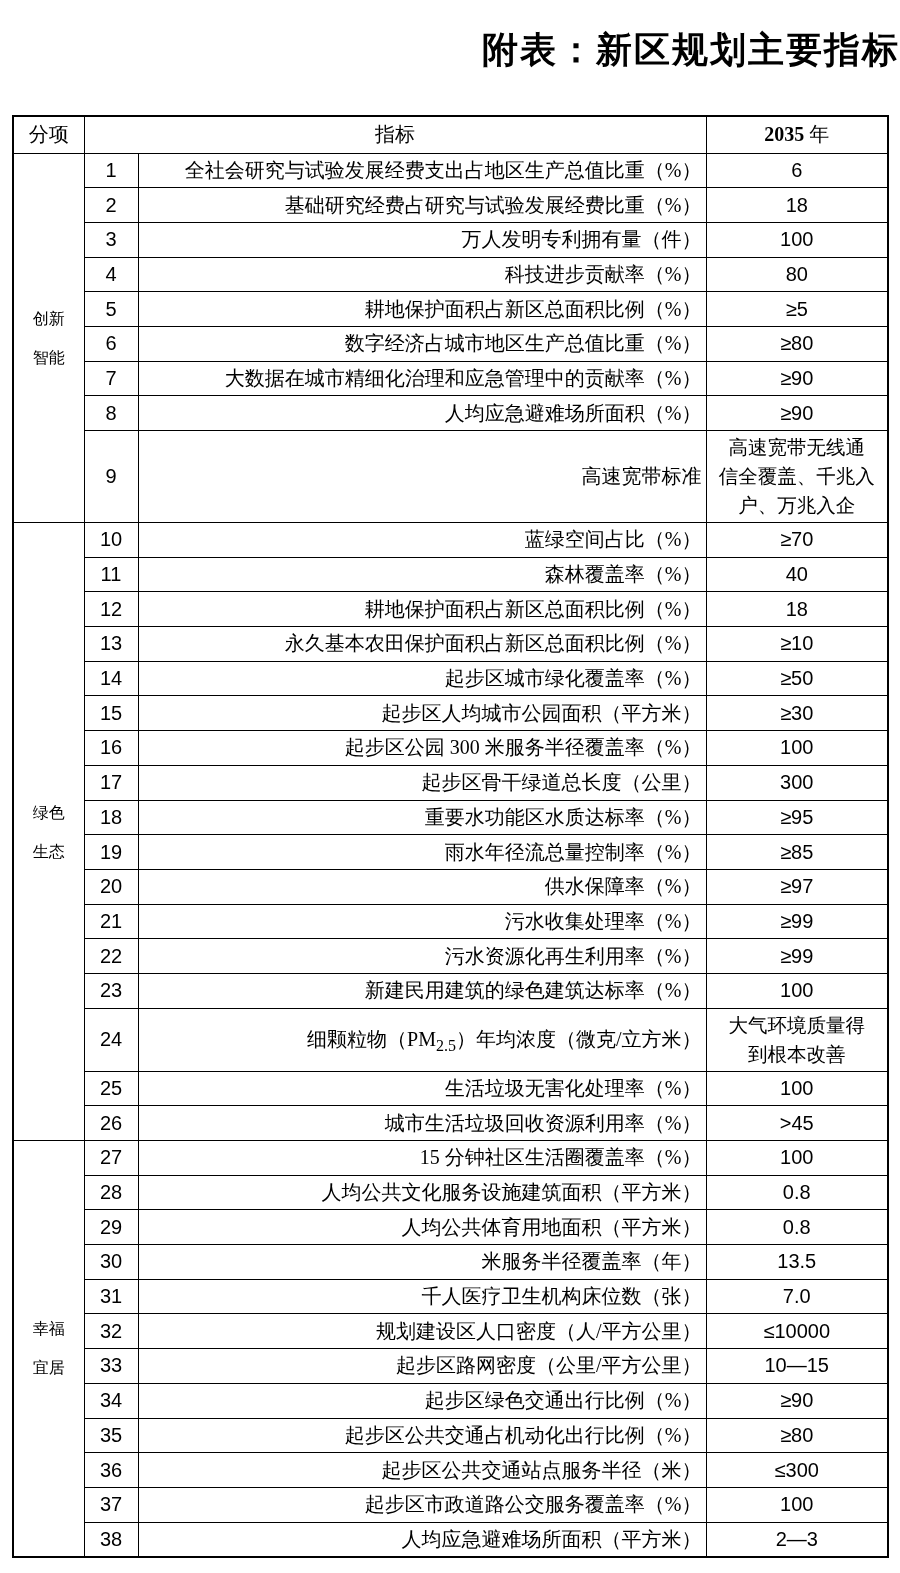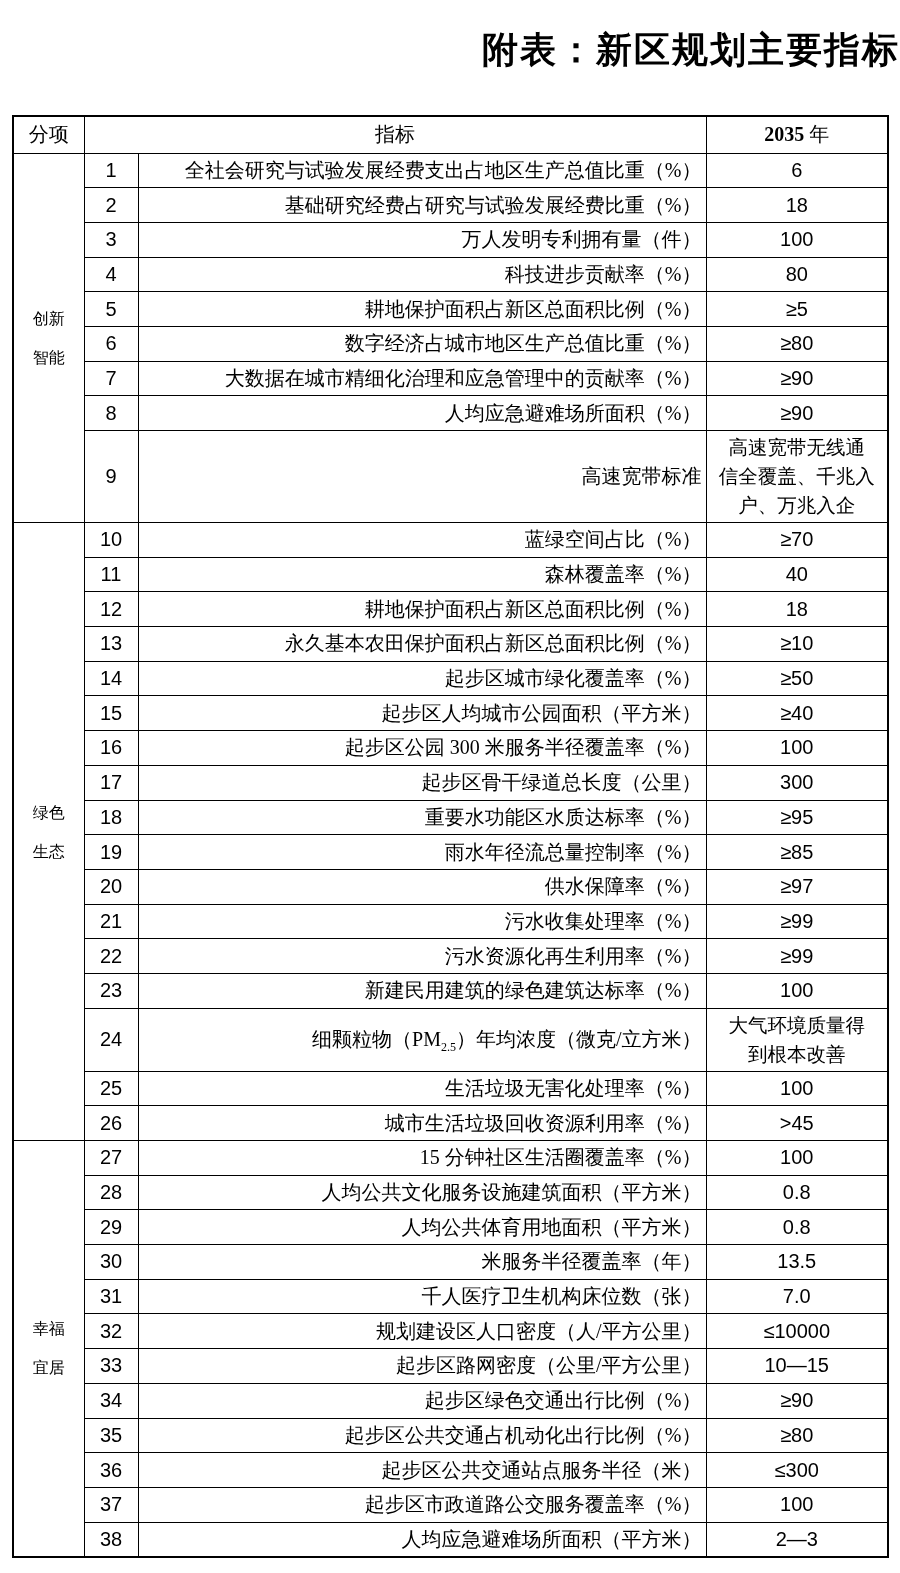--- a/index.html
+++ b/index.html
@@ -63,21 +63,21 @@
   td.num {
     font-family: "Liberation Sans", "DejaVu Sans", sans-serif;
     font-size: 20px;
   }
   td.ind {
     font-size: 20px;
     padding: 0 4px;
     text-align: right;
   }
   td.ind sub {
-    font-size: 12px;
+    font-size: 16px;
     line-height: 0;
   }
   td.val {
     font-family: "Liberation Sans", "DejaVu Sans", sans-serif;
     font-size: 20px;
   }
   td.val.cn {
     font-family: "Liberation Serif", "DejaVu Serif", serif;
     font-size: 19.5px;
     line-height: 29px;
@@ -177,21 +177,21 @@
         <td class="val">≥10</td>
       </tr>
       <tr class="r">
         <td class="num">14</td>
         <td class="ind">起步区城市绿化覆盖率（%）</td>
         <td class="val">≥50</td>
       </tr>
       <tr class="r">
         <td class="num">15</td>
         <td class="ind">起步区人均城市公园面积（平方米）</td>
-        <td class="val">≥40</td>
+        <td class="val">≥30</td>
       </tr>
       <tr class="r">
         <td class="num">16</td>
         <td class="ind">起步区公园 300 米服务半径覆盖率（%）</td>
         <td class="val">100</td>
       </tr>
       <tr class="r">
         <td class="num">17</td>
         <td class="ind">起步区骨干绿道总长度（公里）</td>
         <td class="val">300</td>

